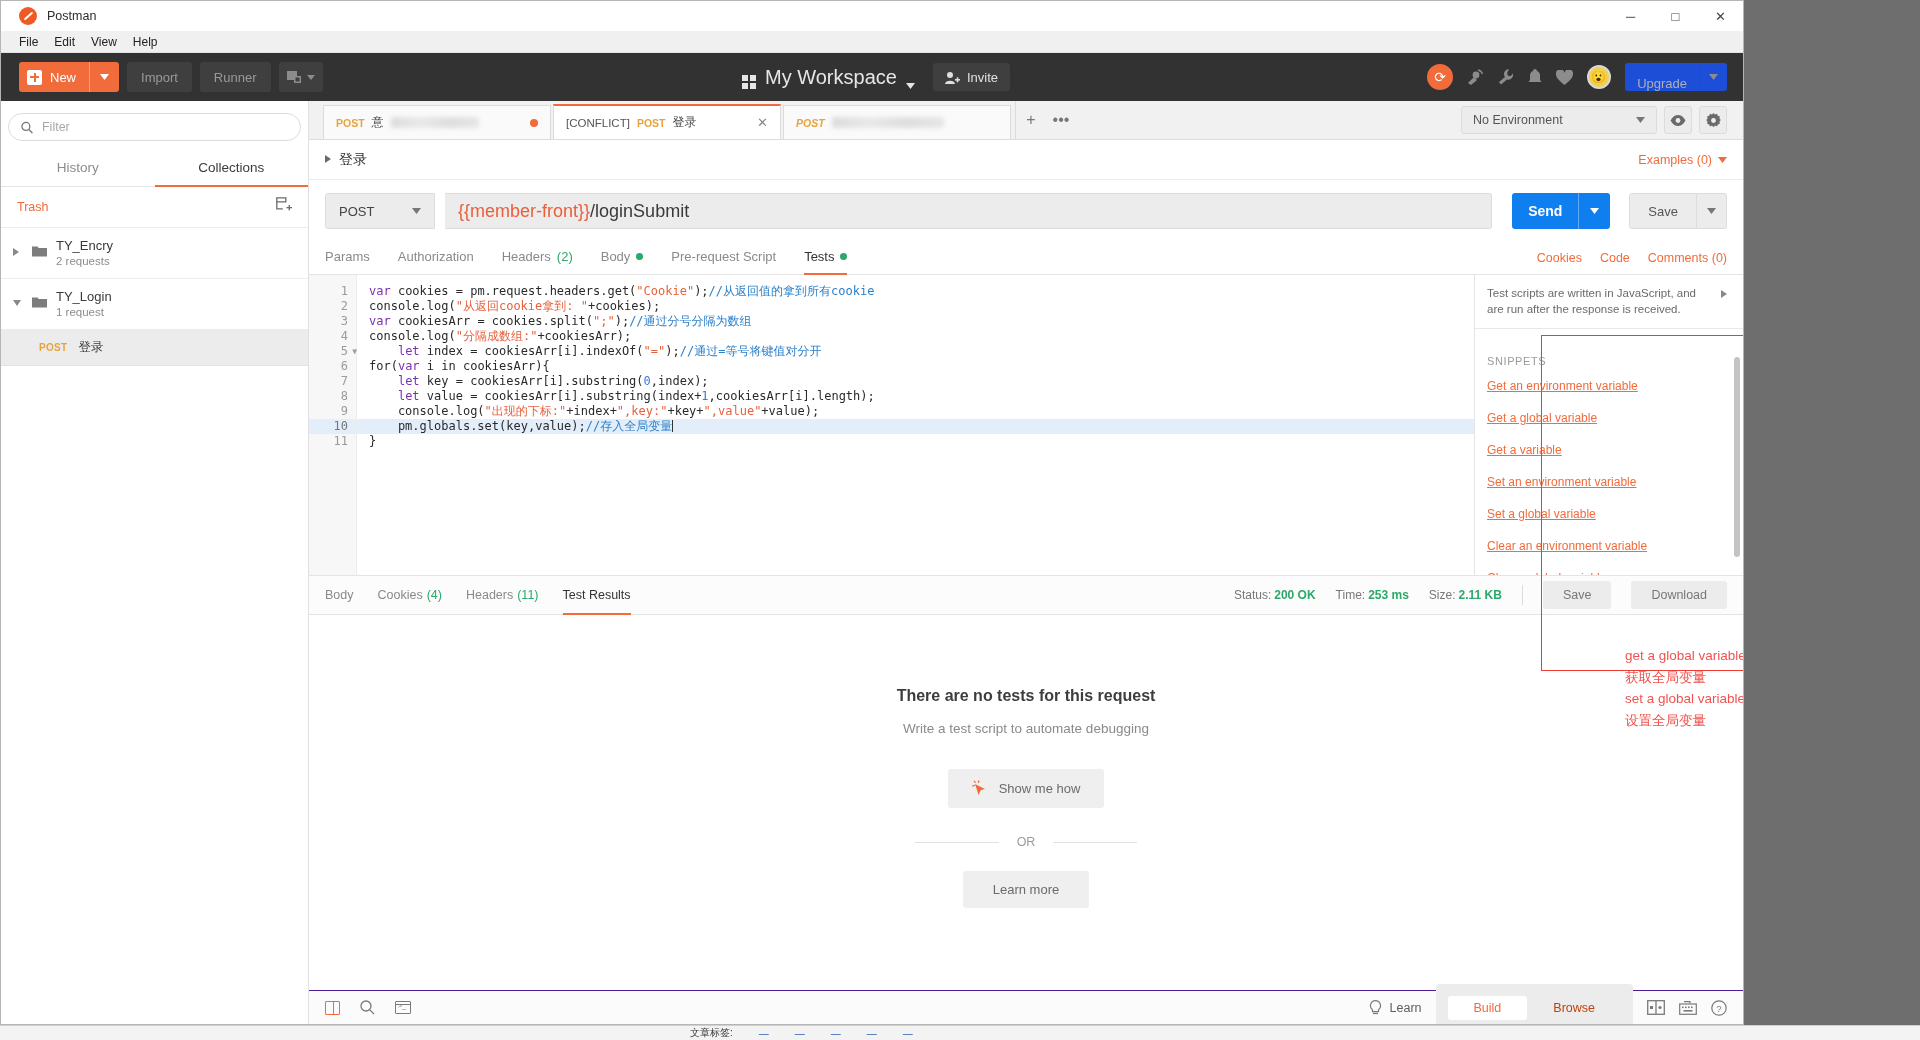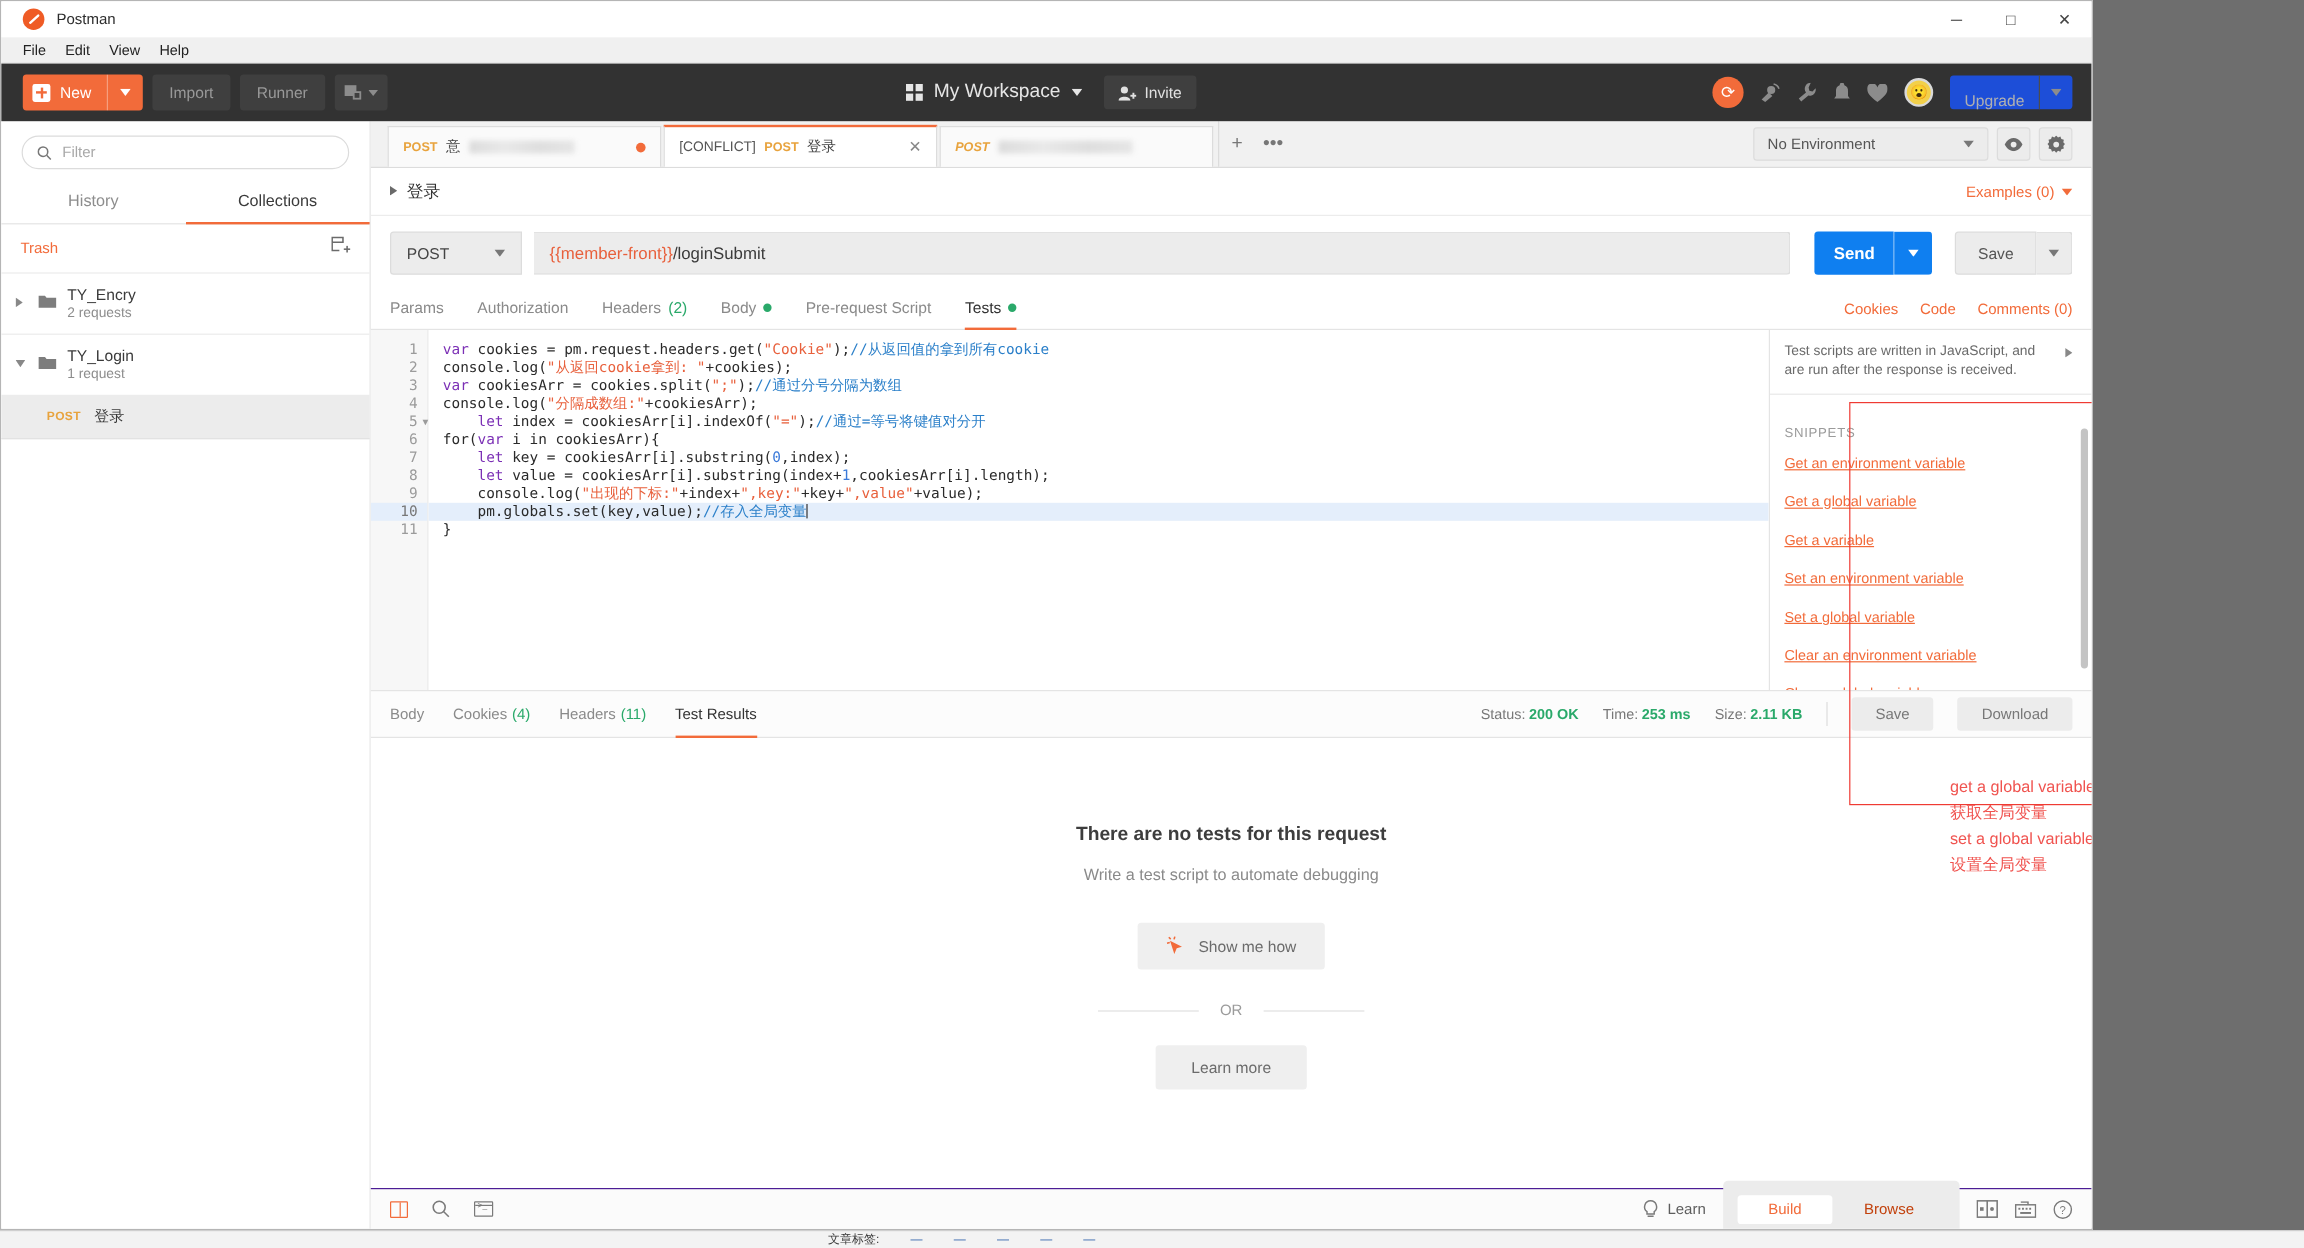--- a/index.html
+++ b/index.html
@@ -82,22 +82,22 @@
     display: flex; align-items: center; padding: 0 14px;
   }
   .dark-btn.icononly { padding: 0 8px; gap: 5px; }
   .hdr-center {
     position: absolute; left: 0; right: 0; top: 0; bottom: 0;
     display: flex; align-items: center; justify-content: center; gap: 10px;
     pointer-events: none;
   }
   .hdr-center > * { pointer-events: auto; }
   .ws-btn {
-    display: flex; align-items: center; gap: 9px;
-    color: #e6e6e6; font-size: 16px; padding: 6px 8px;
+    display: flex; align-items: flex-end; gap: 9px;
+    color: #e6e6e6; font-size: 20px; padding: 6px 8px;
   }
   .grid-icon {
     display: grid; grid-template-columns: 6px 6px; grid-template-rows: 6px 6px;
     gap: 2px;
   }
   .grid-icon i { background: #e6e6e6; display: block; }
   .invite-btn {
     display: flex; align-items: center; gap: 7px;
     height: 28px; padding: 0 12px; background: #3f3f3f;
     border-radius: 3px; color: #e0e0e0; font-size: 13px;
@@ -127,21 +127,21 @@
 
   
   .body { flex: 1; display: flex; min-height: 0; }
 
   
   .sidebar {
     width: 308px; flex: 0 0 308px; background: #fff;
     border-right: 1px solid #e1e1e1;
     display: flex; flex-direction: column; min-height: 0;
   }
-  .filter-wrap { padding: 12px 17px 10px; }
+  .filter-wrap { padding: 12px 7px 10px; }
   .filter-box {
     height: 28px; border: 1px solid #dcdcdc; border-radius: 14px;
     display: flex; align-items: center; padding: 0 12px; gap: 9px;
   }
   .filter-box input {
     border: 0; outline: 0; font-size: 12.5px; color: #555;
     width: 100%; background: transparent;
     font-family: "Liberation Sans", sans-serif;
   }
   .filter-box input::placeholder { color: #a8a8a8; }
@@ -240,21 +240,21 @@
   .url-row { display: flex; align-items: center; gap: 10px; padding: 13px 16px 12px; }
   .method-sel {
     width: 110px; height: 36px; background: #ececec; border: 1px solid #dcdcdc;
     border-radius: 3px 0 0 3px; display: flex; align-items: center;
     padding: 0 13px; font-size: 13px; color: #444;
   }
   .method-sel .car { margin-left: auto; font-size: 9px; color: #777; }
   .url-input {
     flex: 1; height: 36px; background: #ececec; border: 1px solid #dcdcdc;
     border-left: none; border-radius: 0 3px 3px 0;
-    display: flex; align-items: center; padding: 0 13px; font-size: 14px;
+    display: flex; align-items: center; padding: 0 13px; font-size: 18px;
   }
   .url-var { color: #e8603c; }
   .url-rest { color: #3a3a3a; }
   .send-grp { display: flex; height: 36px; margin-left: 10px; }
   .send-btn {
     background: #0f7ff0; color: #fff; font-size: 14px; font-weight: bold;
     display: flex; align-items: center; padding: 0 16px; border-radius: 3px 0 0 3px;
   }
   .send-car {
     background: #0f7ff0; color: #fff; display: flex; align-items: center;

